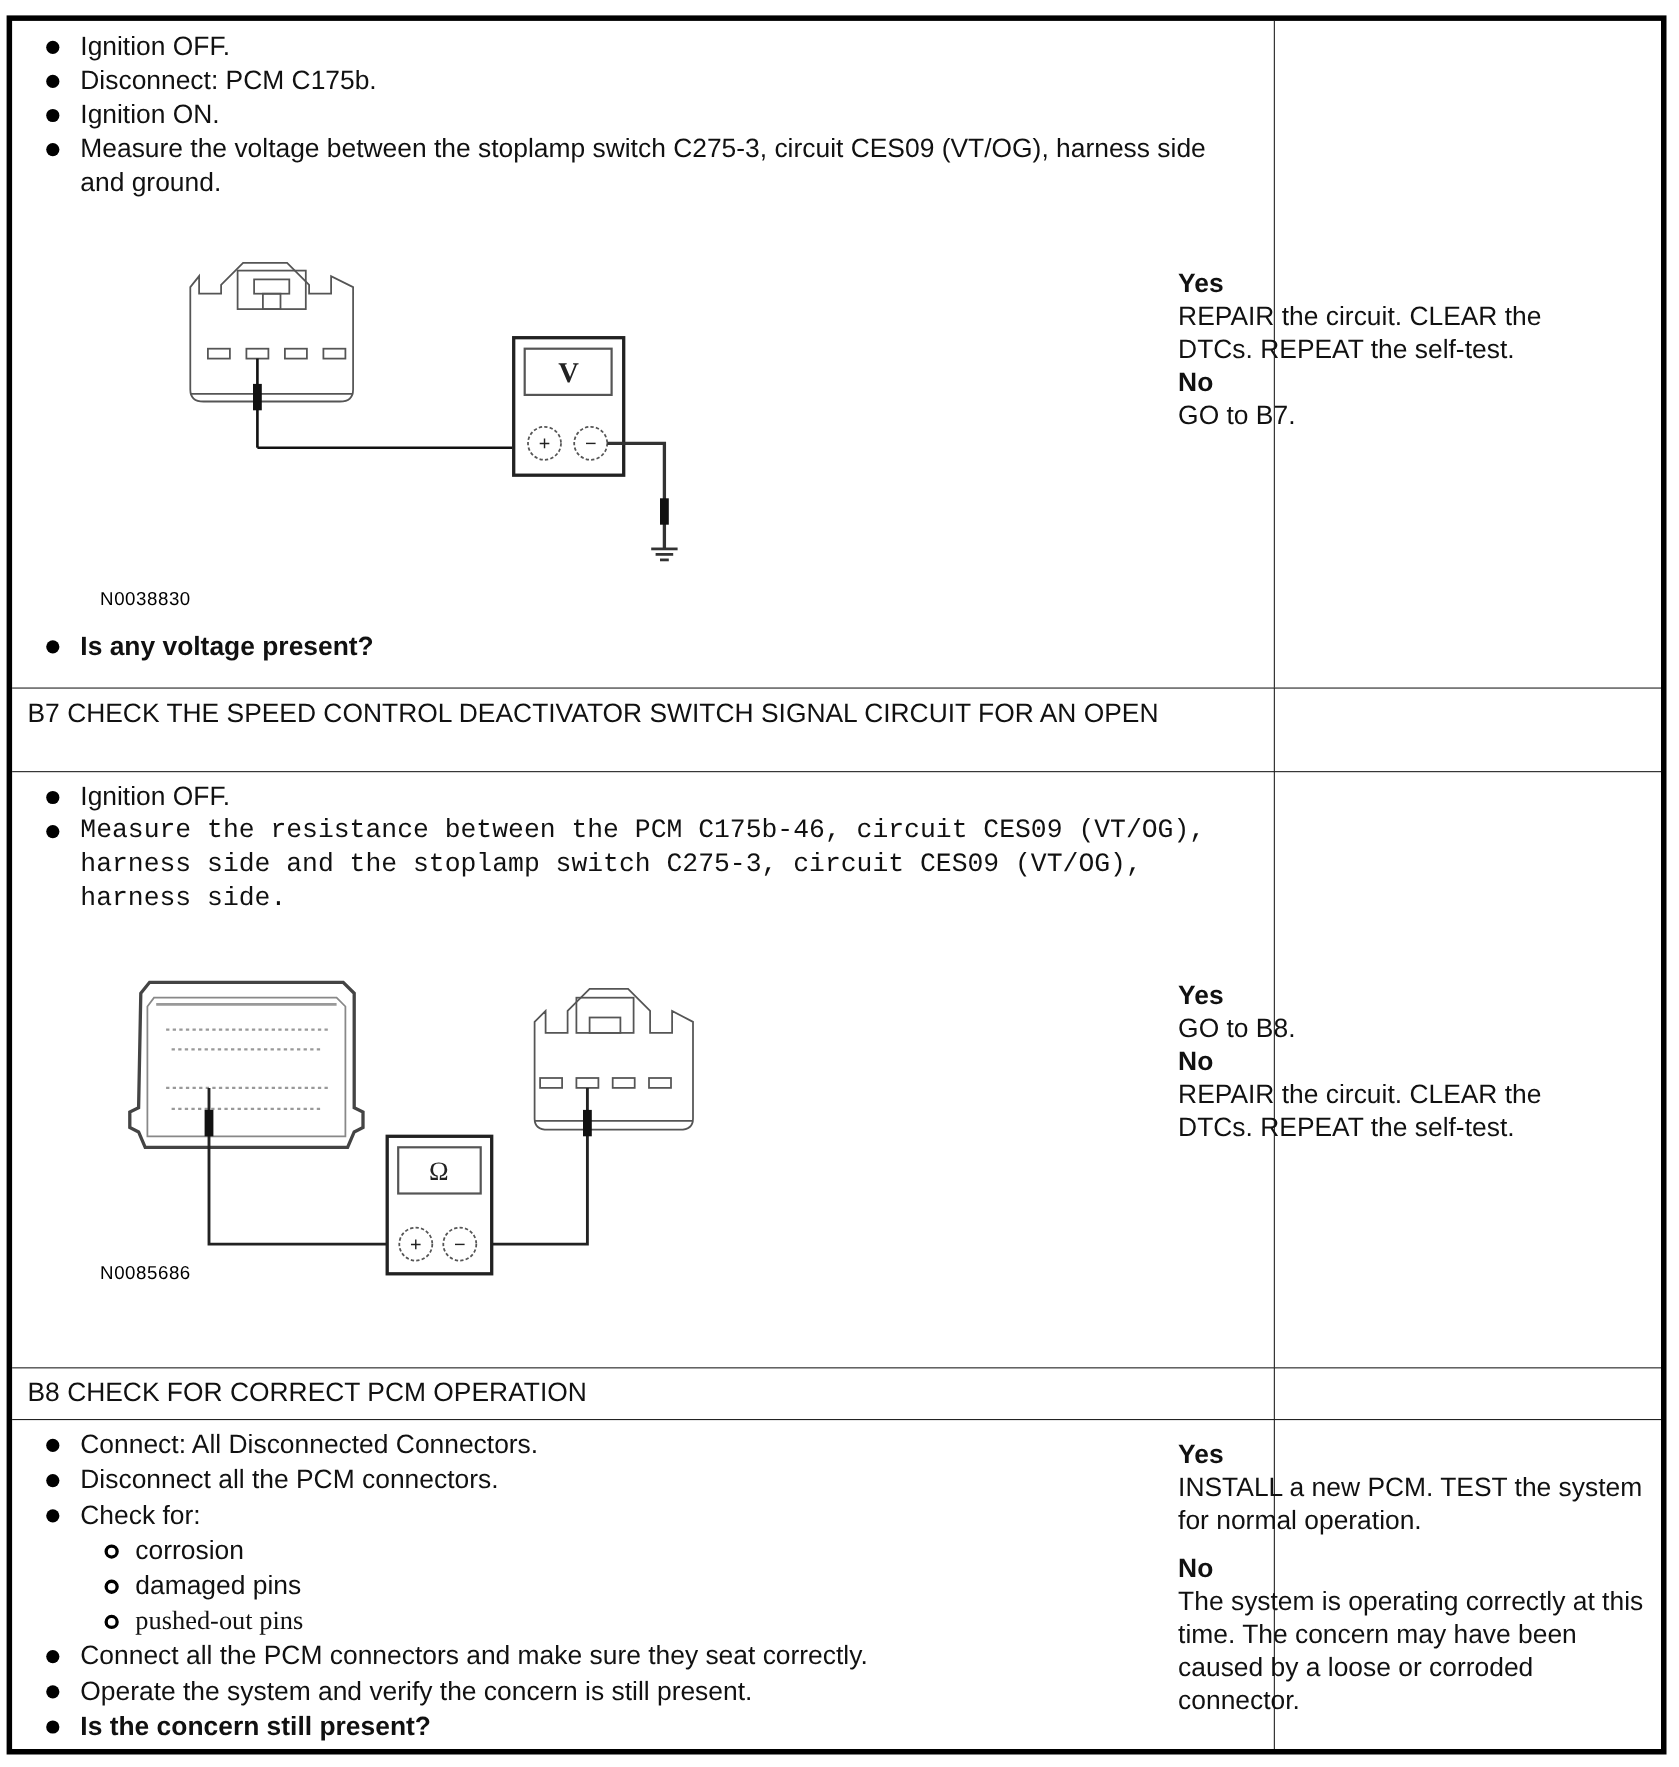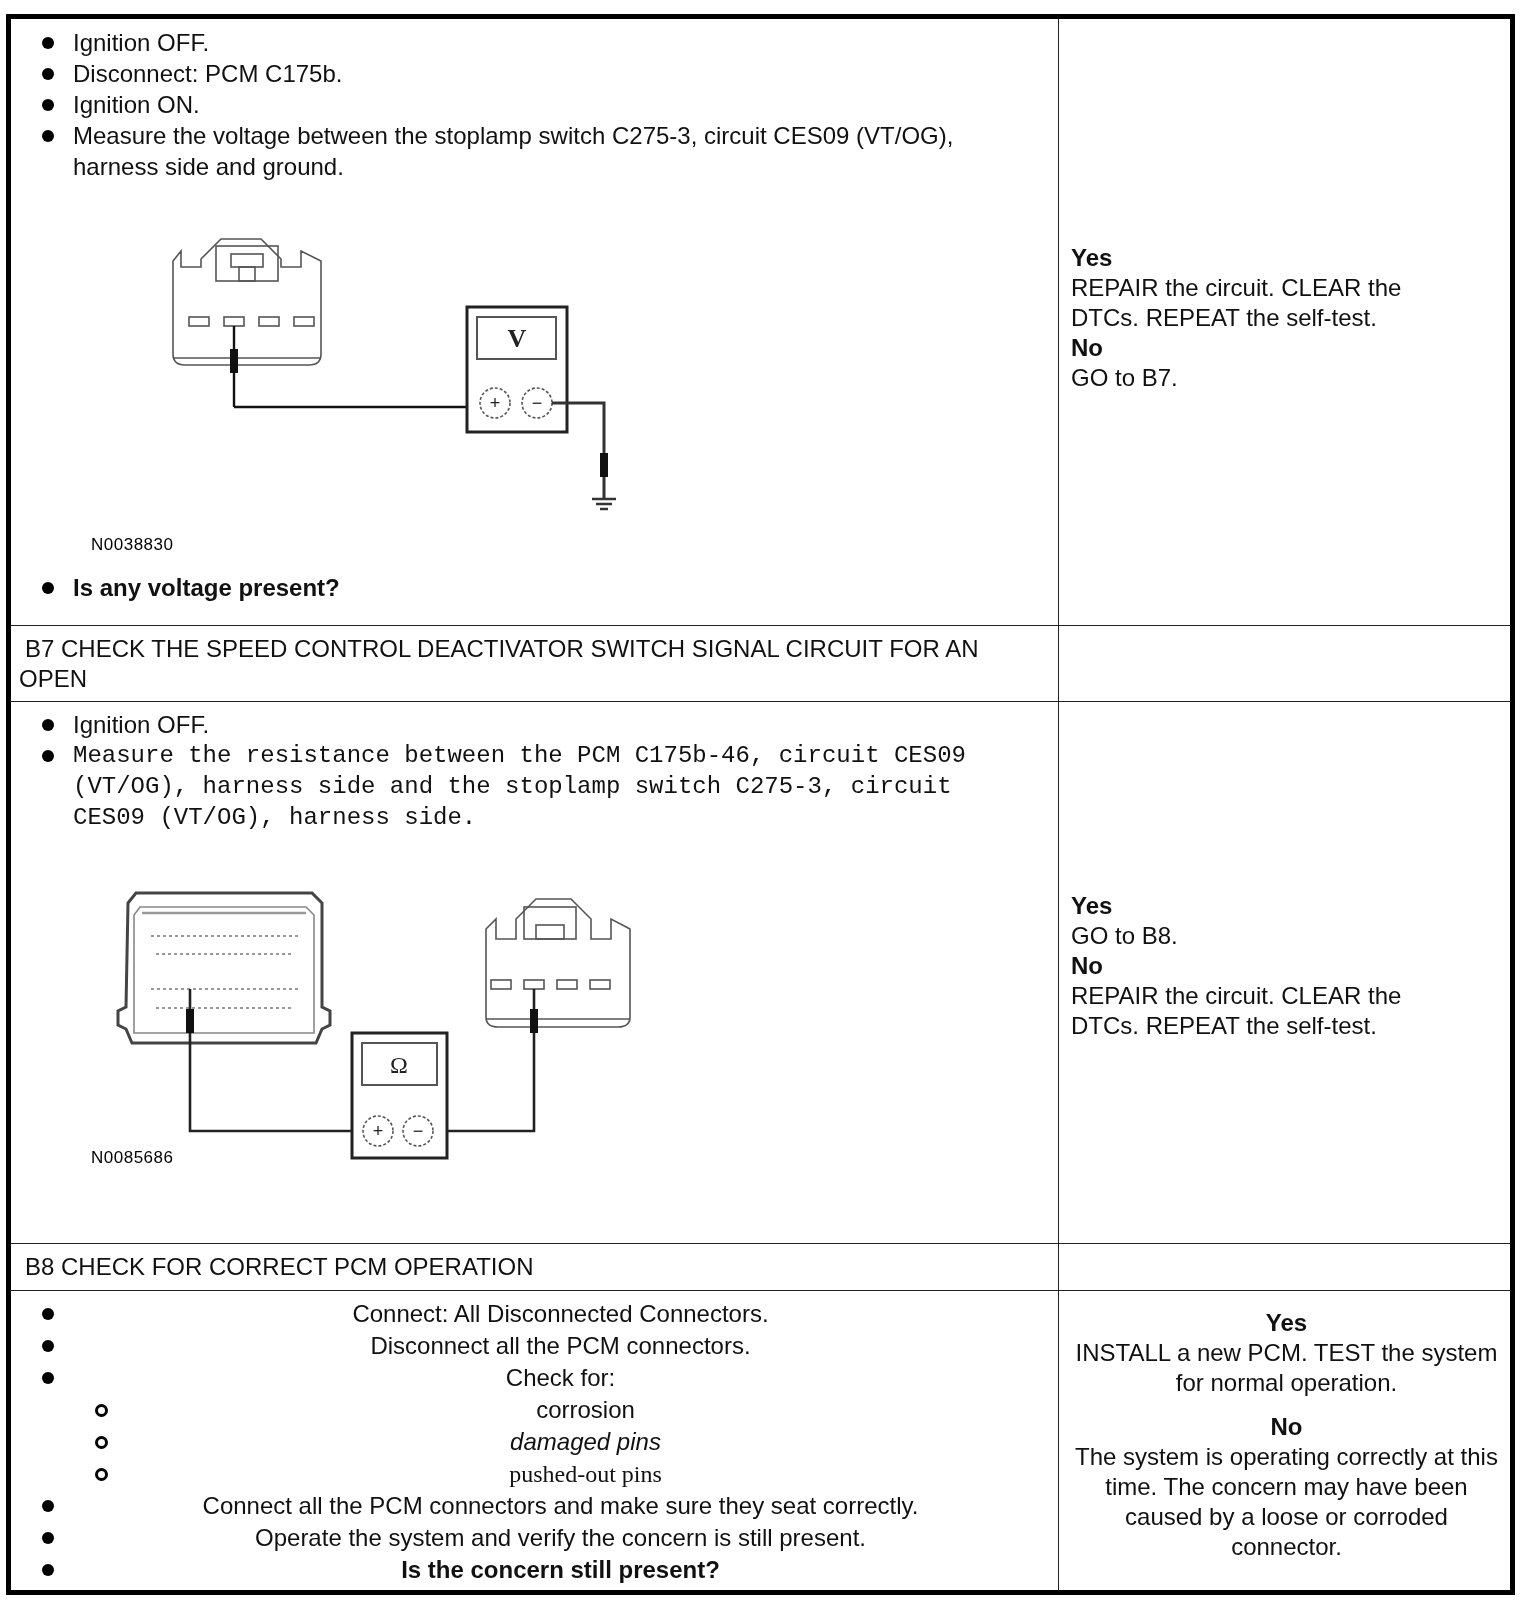--- a/index.html
+++ b/index.html
@@ -3,21 +3,21 @@
 <meta charset="utf-8">
 <style>
   html, body { margin: 0; padding: 0; background: #ffffff; }
   body { width: 1526px; height: 1606px; position: relative; font-family: "Liberation Sans", sans-serif; color: #111; }
   .frame {
     position: absolute; left: 6px; top: 14px; width: 1509px; height: 1581px;
     border: 5px solid #000; box-sizing: border-box;
   }
   .row { position: absolute; left: 0; right: 0; border-bottom: 1.5px solid #222; }
   .row.last { border-bottom: none; }
-  .col-left { position: absolute; left: 0; top: 0; bottom: 0; width: 1048px; border-right: 1.5px solid #222; box-sizing: border-box; }
+  .col-left { position: absolute; left: 0; top: 0; bottom: 0; width: 1148px; border-right: 1.5px solid #222; box-sizing: border-box; }
   .col-right { position: absolute; left: 1048px; right: 0; top: 0; bottom: 0; }
   ul.steps { list-style: none; margin: 0; padding: 0; position: absolute; left: 0; right: 0; }
   ul.steps li { position: relative; padding-left: 62px; font-size: 24px; line-height: 31px; padding-right: 10px; }
   ul.steps li::before { content: ""; position: absolute; left: 31px; top: 10px; width: 12px; height: 12px; border-radius: 50%; background: #000; }
   ul.steps li.sub { padding-left: 112px; }
   ul.steps li.sub::before { left: 84px; top: 10px; width: 7px; height: 7px; background: #fff; border: 3px solid #000; }
   ul.steps li.bold { font-weight: bold; }
   .heading { position: absolute; left: 14px; right: 12px; font-weight: normal; font-size: 24px; line-height: 30px; }
   .answer { position: absolute; left: 12px; right: 8px; font-size: 24px; line-height: 30px; }
   .answer .lbl { font-weight: bold; display: block; }
@@ -160,28 +160,28 @@
     </div>
   </div>
 
   <div class="row" style="top:1224px; height:47px;">
     <div class="col-left">
       <div class="heading" style="top:9px;">B8 CHECK FOR CORRECT PCM OPERATION</div>
     </div>
     <div class="col-right"></div>
   </div>
 
-  <div class="row last" style="top:1271px; bottom:0;text-align:center;">
+  <div class="row last" style="top:1271px; bottom:0;">
     <div class="col-left">
       <ul class="steps" style="top:8px; line-height:32px;">
         <li style="line-height:32px;">Connect: All Disconnected Connectors.</li>
         <li style="line-height:32px;">Disconnect all the PCM connectors.</li>
         <li style="line-height:32px;">Check for:</li>
         <li class="sub" style="line-height:32px;">corrosion</li>
-        <li class="sub" style="line-height:32px;font-style:italic;">damaged pins</li>
+        <li class="sub" style="line-height:32px;">damaged pins</li>
         <li class="sub" style="line-height:32px;font-family:Liberation Serif, serif;">pushed-out pins</li>
         <li style="line-height:32px;">Connect all the PCM connectors and make sure they seat correctly.</li>
         <li style="line-height:32px;">Operate the system and verify the concern is still present.</li>
         <li class="bold" style="line-height:32px;">Is the concern still present?</li>
       </ul>
     </div>
     <div class="col-right">
       <div class="answer" style="top:18px;">
         <span class="lbl">Yes</span>
         <span class="txt">INSTALL a new PCM. TEST the system for normal operation.</span>

